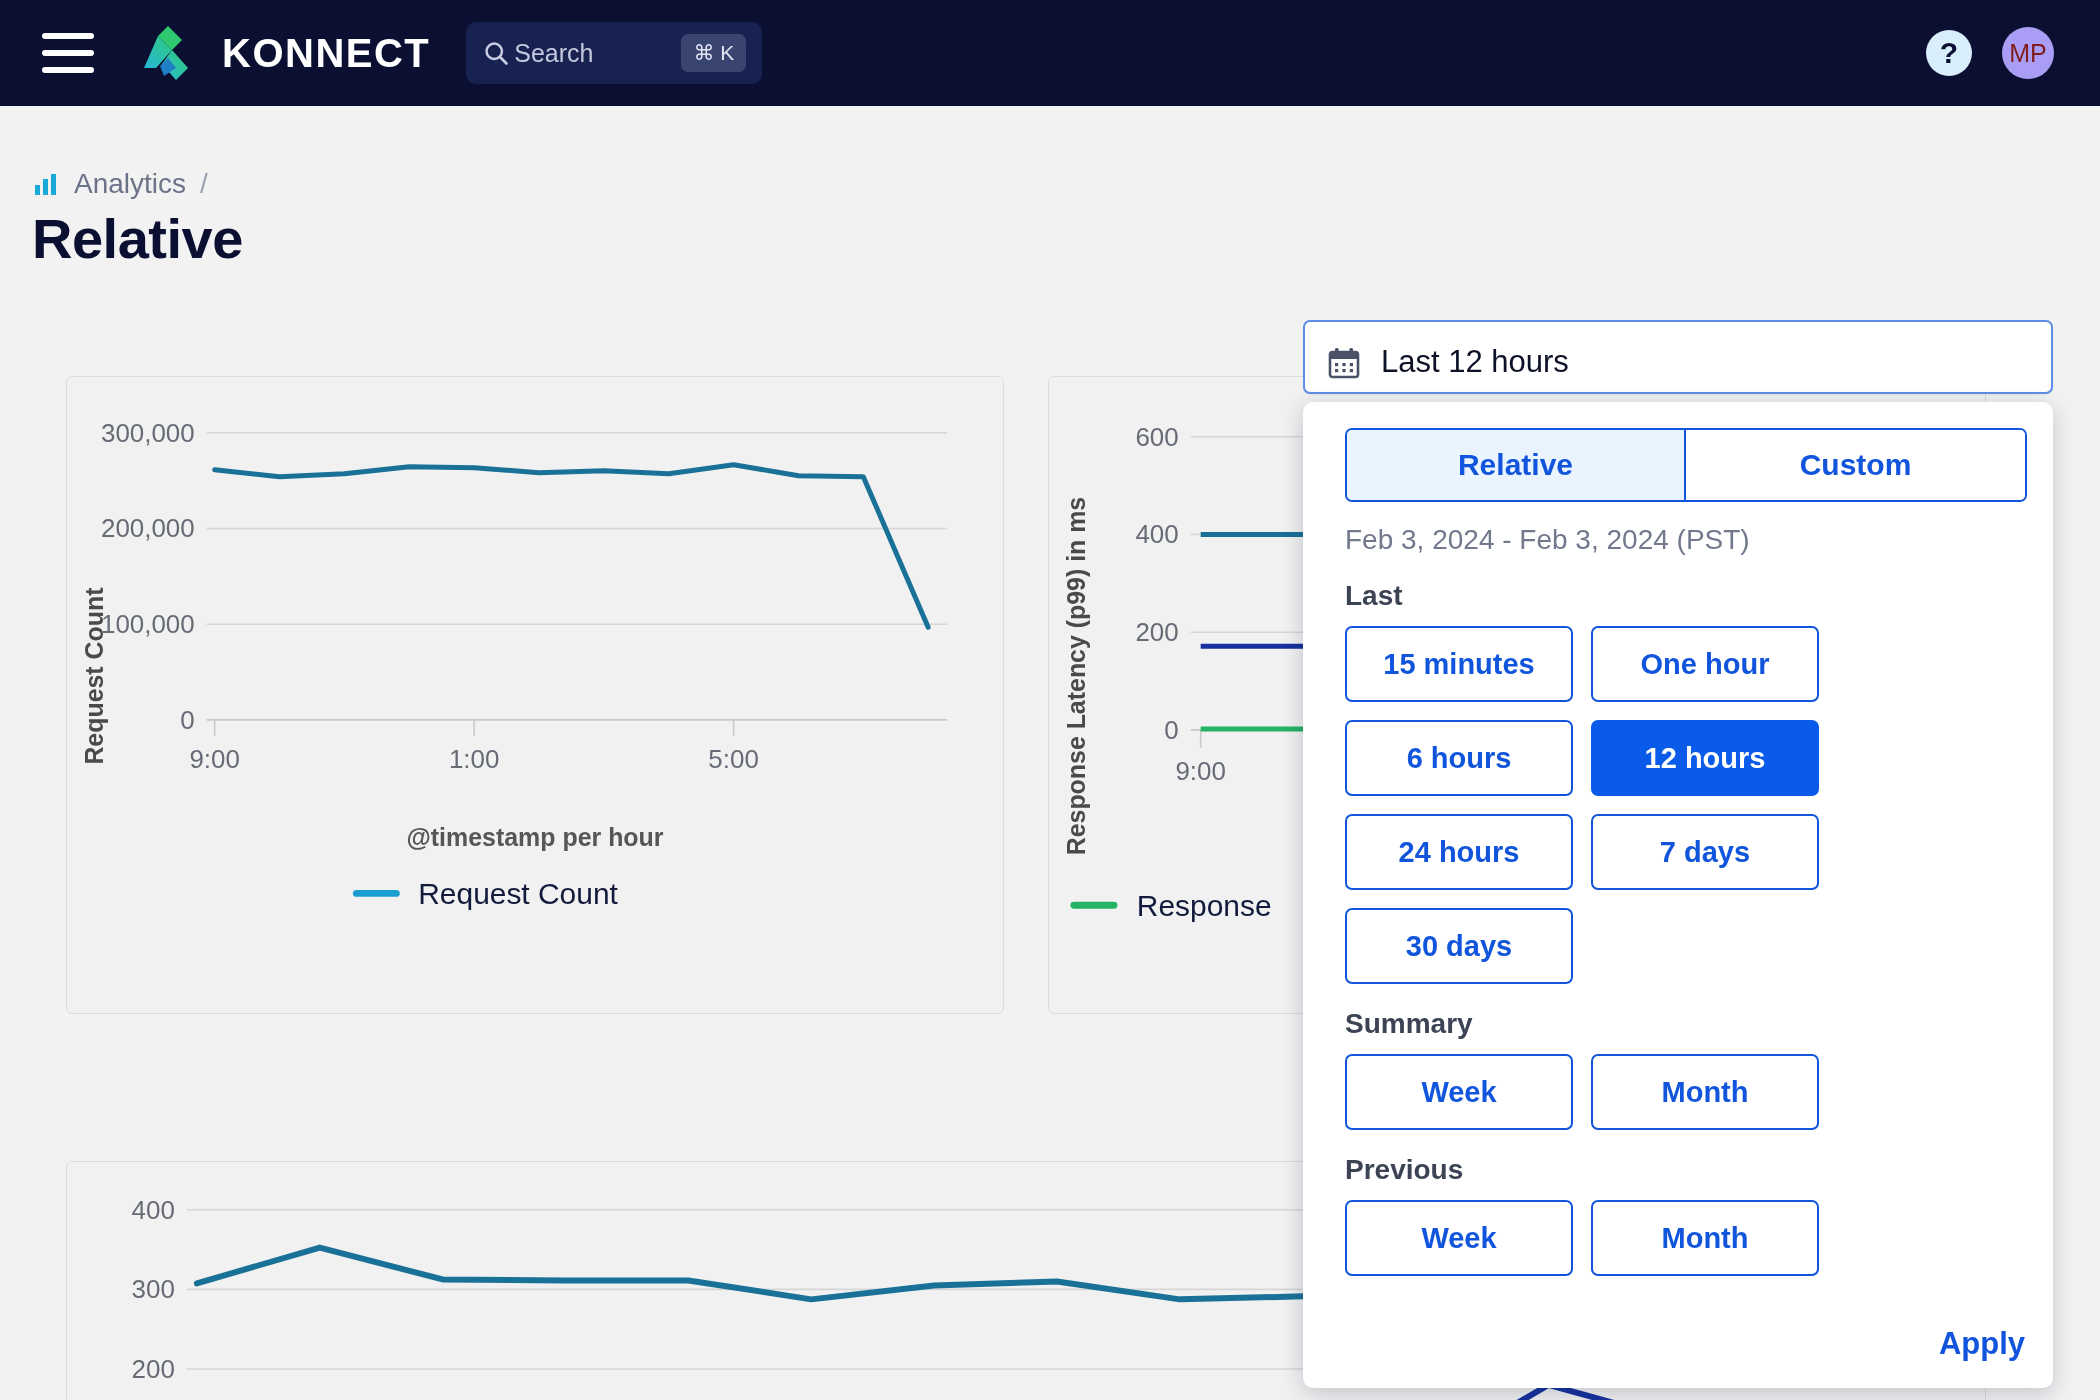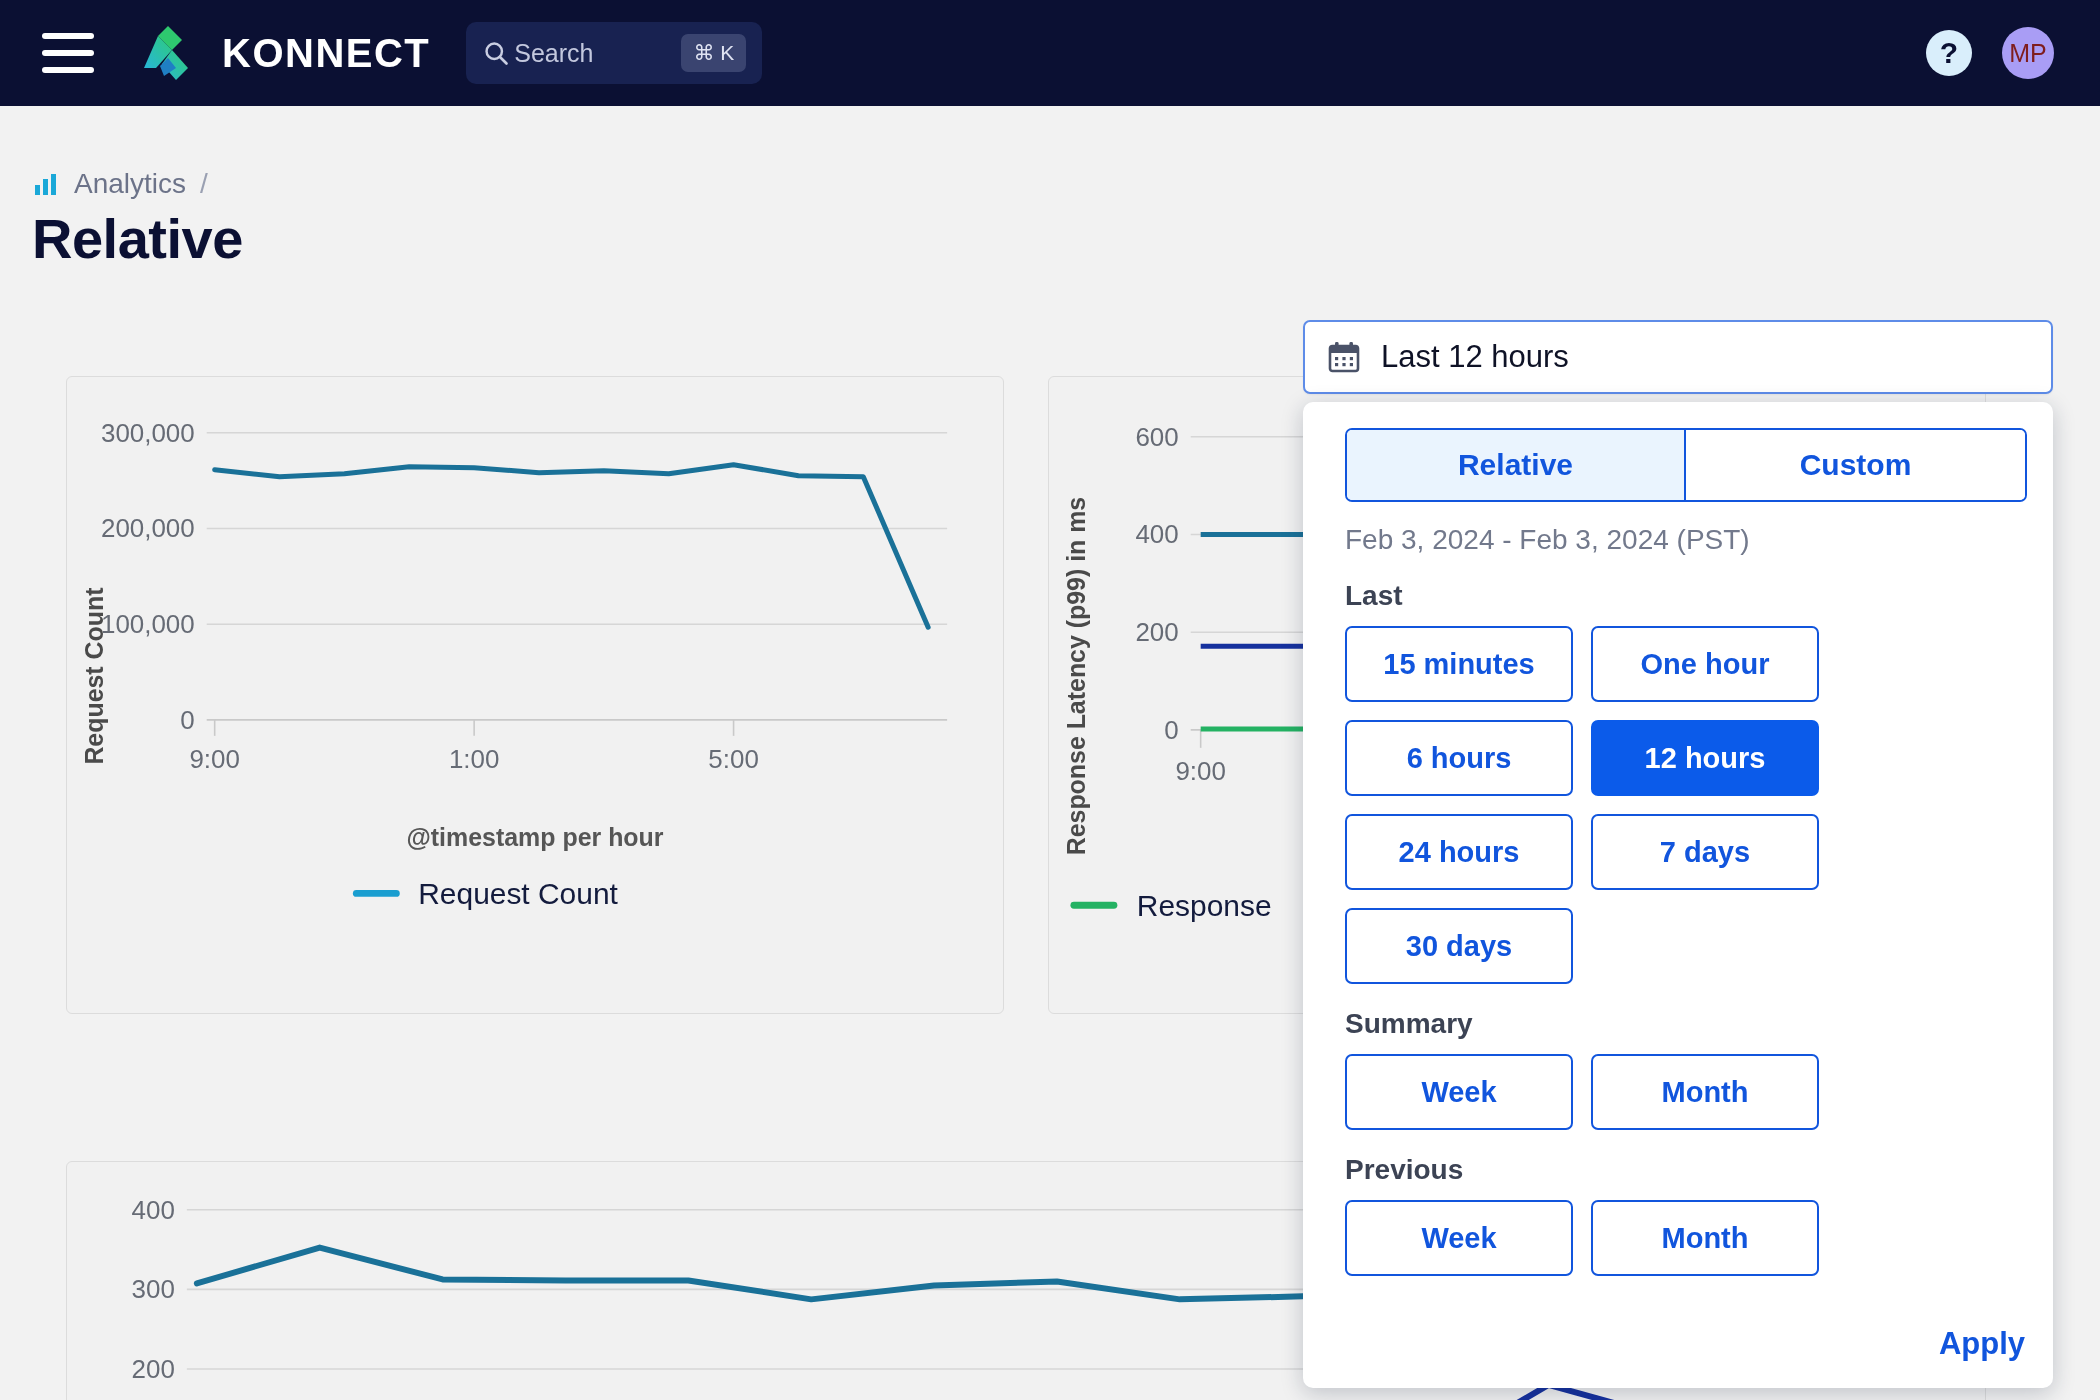--- a/index.html
+++ b/index.html
@@ -119,22 +119,22 @@
   .gridline { stroke: #d6d6d6; stroke-width: 1.6; }
   .axisline { stroke: #c9c9c9; stroke-width: 1.6; }
 
   
   .dp-wrap { position: absolute; left: 1303px; top: 214px; width: 750px; z-index: 40; }
   .dp-button {
     width: 750px; height: 74px;
     background: #ffffff;
     border: 2px solid #5e8ce8;
     border-radius: 7px;
-    display: flex; align-items: center; gap: 20px;
-    padding: 0 22px;
+    display: flex; align-items: flex-end; gap: 20px;
+    padding: 12px 22px;
     cursor: pointer;
     box-shadow: 0 1px 2px rgba(0,0,0,.05);
   }
   .cal-icon { width: 34px; height: 34px; flex: 0 0 auto; }
   .dp-button-label { font-size: 31px; color: #0e1226; }
 
   .dp-panel {
     margin-top: 8px;
     width: 750px;
     background: #ffffff;

